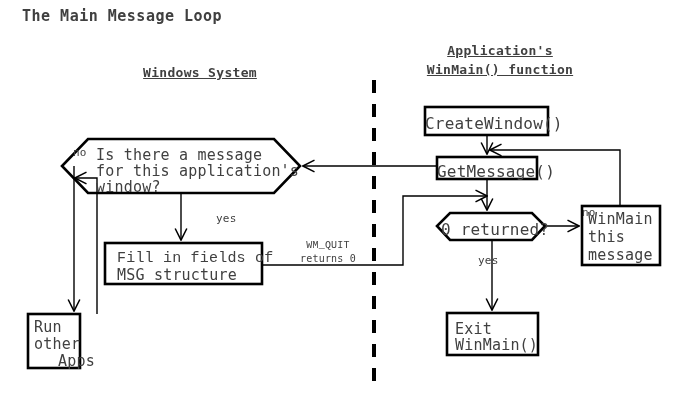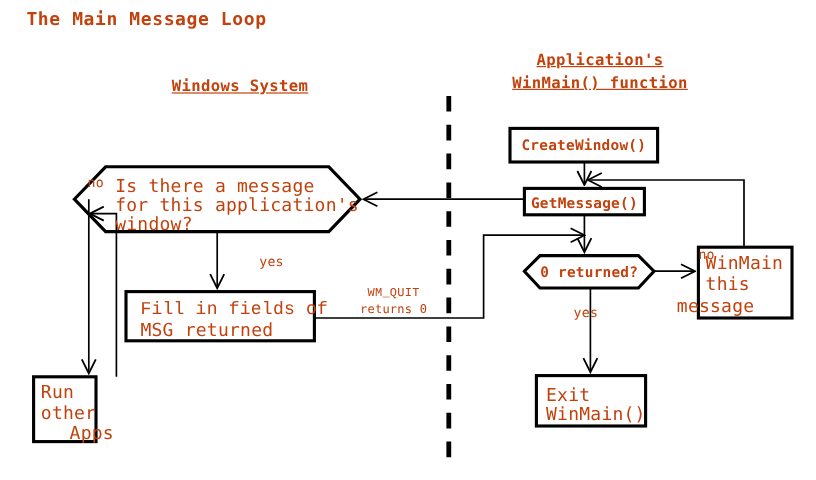--- a/index.html
+++ b/index.html
@@ -19,41 +19,40 @@
   #svg-layer {
     position: absolute;
     left: 0;
     top: 0;
     width: 680px;
     height: 400px;
   }
   .txt {
     position: absolute;
     font-family: "DejaVu Sans Mono", "Liberation Mono", monospace;
-    color: #c2410c;
+    color: #404040;
     white-space: pre;
     line-height: 1.35;
   }
   .title {
     font-size: 15px;
     font-weight: bold;
     letter-spacing: 0.5px;
   }
   .colhead {
     font-size: 13px;
     font-weight: bold;
     text-decoration: underline;
     text-align: center;
     letter-spacing: 0.3px;
   }
   .nodetext {
-    font-size: 12px;
+    font-size: 16px;
     text-align: center;
     letter-spacing: 0.2px;
-    font-weight: bold;
   }
   .nodetext-left {
     font-size: 15px;
     text-align: left;
     letter-spacing: 0.2px;
   }
   .edgelabel {
     font-size: 11px;
     letter-spacing: 0.2px;
     margin-left: 28px;
@@ -124,31 +123,31 @@
 
   <div class="txt nodetext-left" style="left:96px; top:145px; width:200px;">Is there a message</div>
   <div class="txt nodetext-left" style="left:96px; top:161px; width:210px;">for this application's</div>
   <div class="txt nodetext-left" style="left:96px; top:177px; width:200px;">window?</div>
 
   <div class="txt nodetext-left" style="left:34px; top:317px; width:52px;">Run</div>
   <div class="txt nodetext-left" style="left:34px; top:334px; width:52px;">other</div>
   <div class="txt nodetext-left" style="left:34px; top:351px; width:52px;margin-left:24px;">Apps</div>
 
   <div class="txt nodetext-left" style="left:117px; top:249px; width:150px;font-family:Liberation Mono, monospace;">Fill in fields of</div>
-  <div class="txt nodetext-left" style="left:117px; top:265px; width:150px;">MSG returned</div>
+  <div class="txt nodetext-left" style="left:117px; top:265px; width:150px;">MSG structure</div>
 
   <div class="txt nodetext" style="left:425px; top:113px; width:123px;">CreateWindow()</div>
 
   <div class="txt nodetext" style="left:437px; top:161px; width:100px;">GetMessage()</div>
 
   <div class="txt nodetext" style="left:441px; top:219px; width:100px;">0 returned?</div>
 
   <div class="txt nodetext-left" style="left:588px; top:209px; width:72px;">WinMain</div>
   <div class="txt nodetext-left" style="left:588px; top:227px; width:72px;">this</div>
-  <div class="txt nodetext-left" style="left:564px; top:245px; width:72px;">message</div>
+  <div class="txt nodetext-left" style="left:588px; top:245px; width:72px;">message</div>
 
   <div class="txt nodetext-left" style="left:455px; top:319px; width:86px;">Exit</div>
   <div class="txt nodetext-left" style="left:455px; top:335px; width:86px;">WinMain()</div>
 
   <div class="txt edgelabel" style="left:45px; top:146px;">no</div>
 
   <div class="txt edgelabel" style="left:188px; top:212px;">yes</div>
 
   <div class="txt edgelabel-sm" style="left:288px; top:239px; width:80px;font-family:Liberation Mono, monospace;">WM_QUIT</div>
   <div class="txt edgelabel-sm" style="left:288px; top:252px; width:80px;">returns 0</div>

